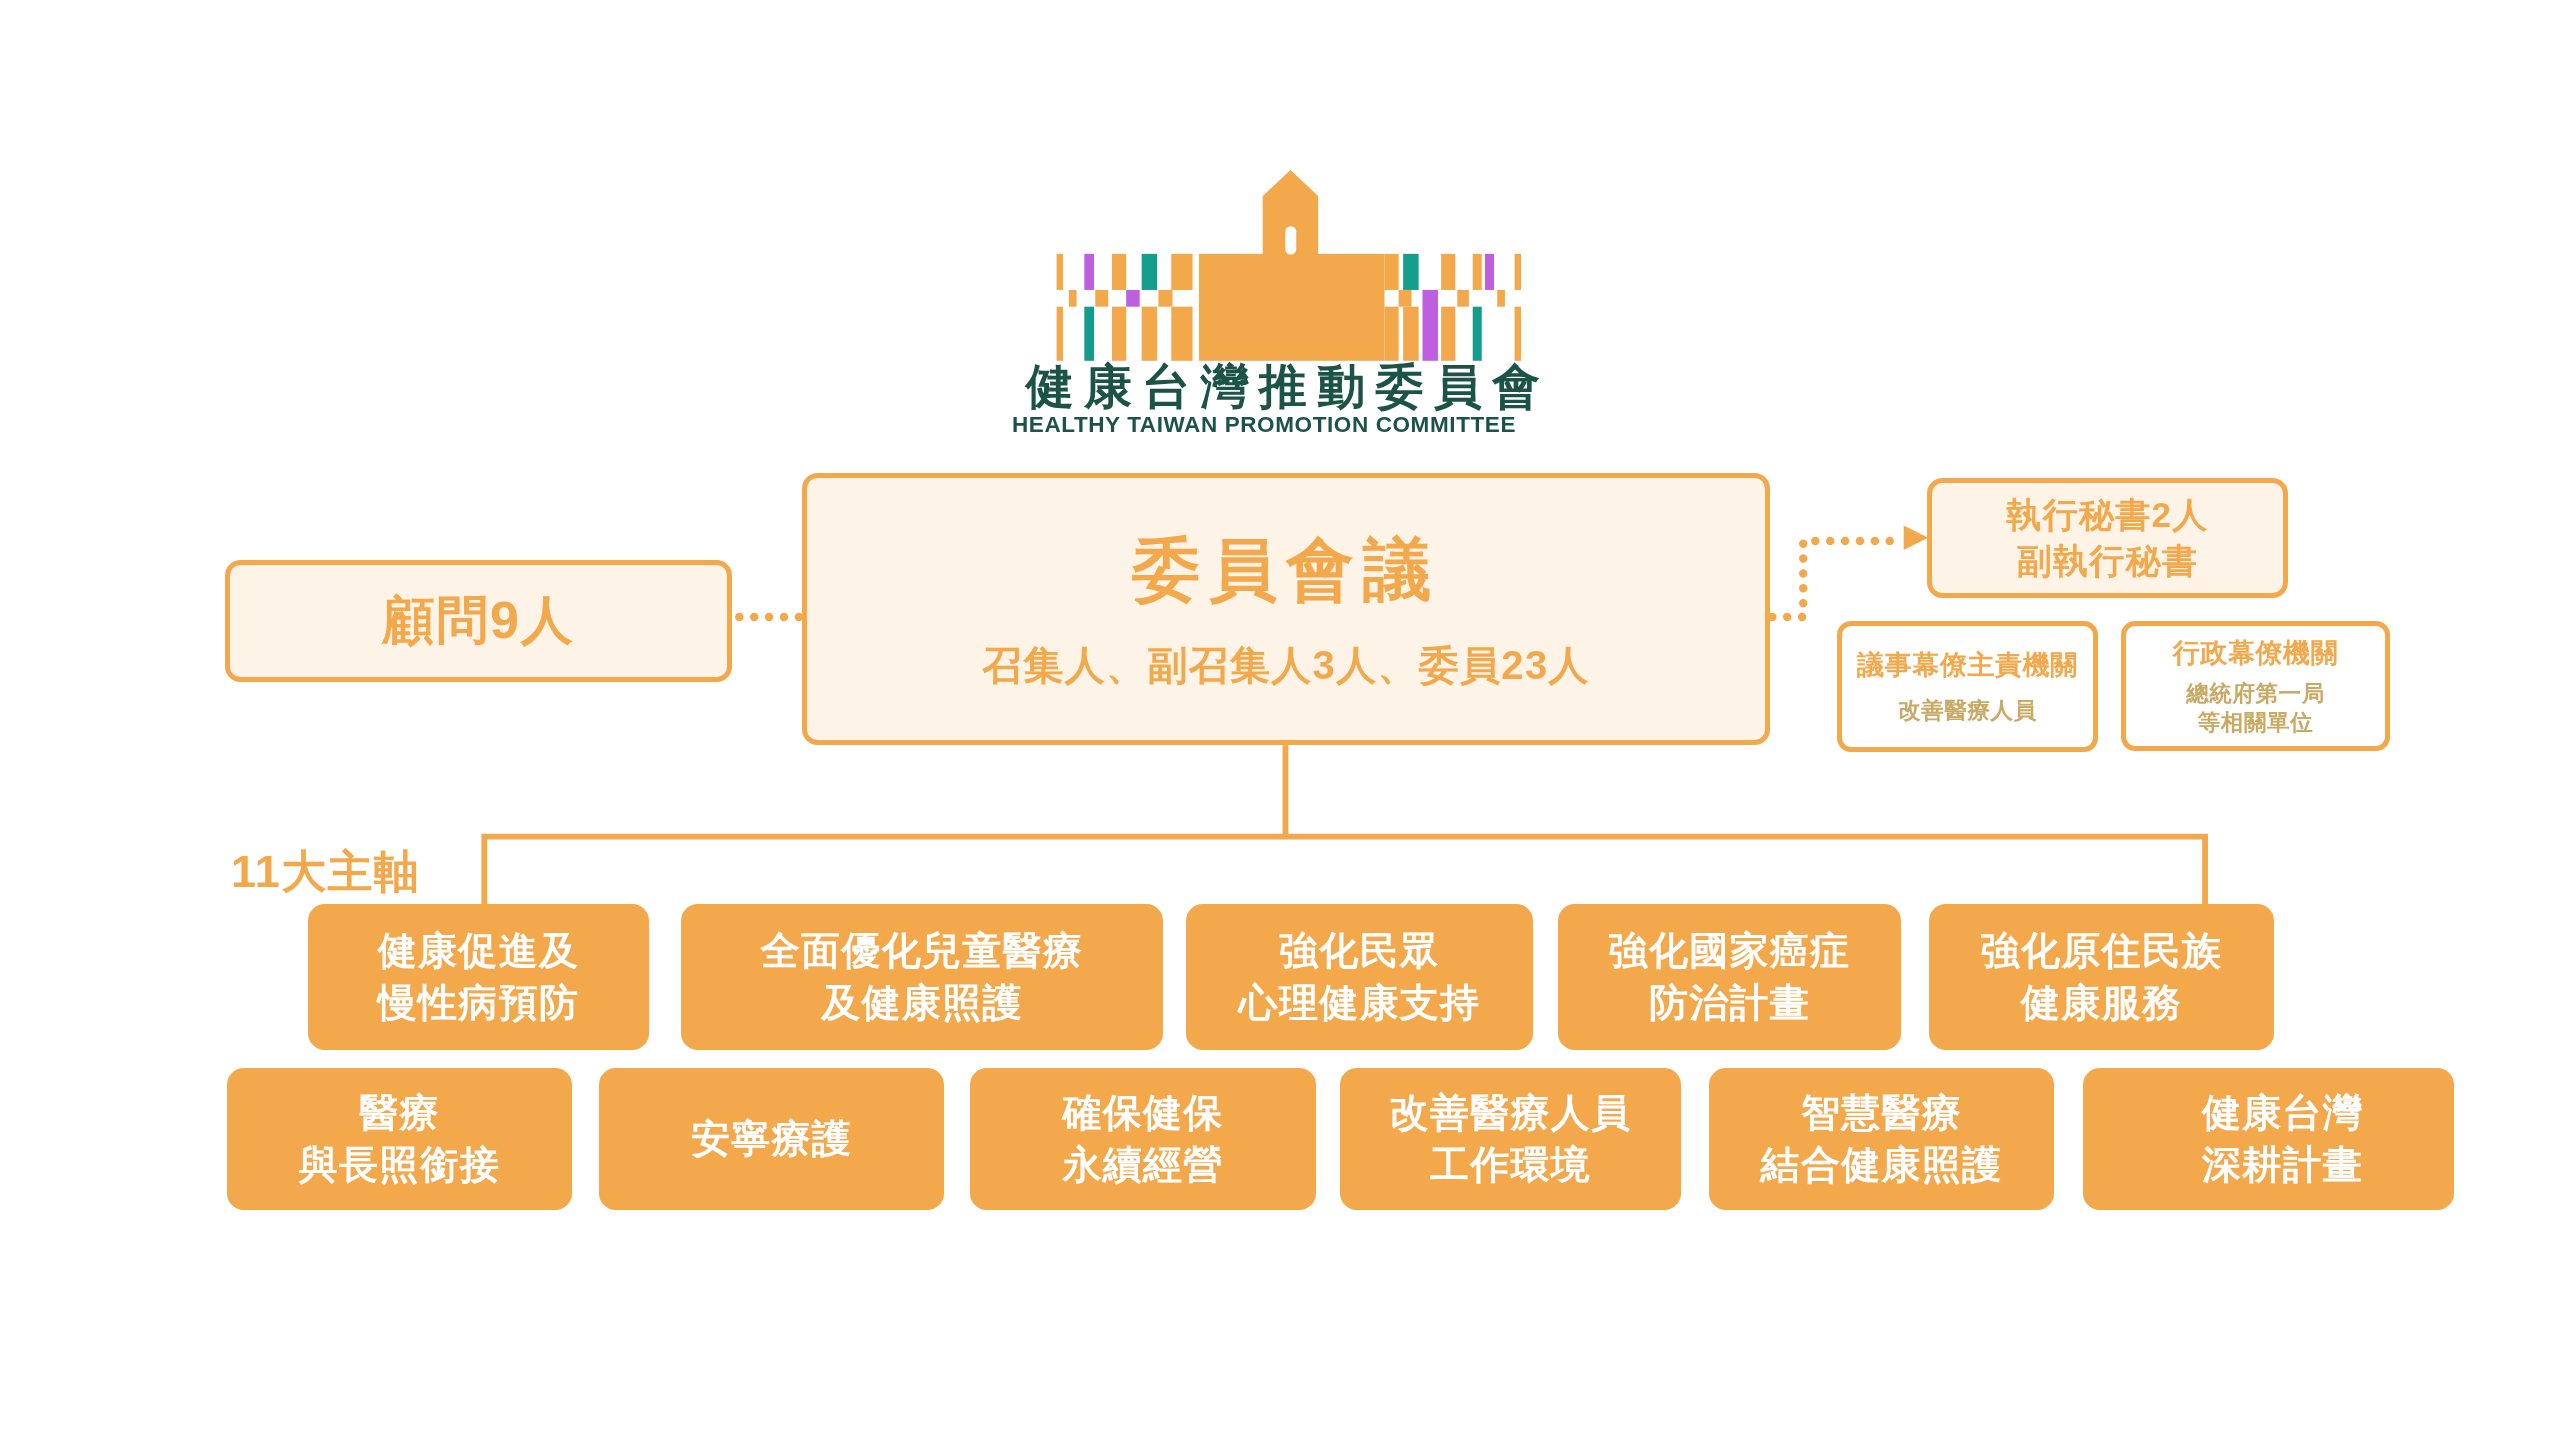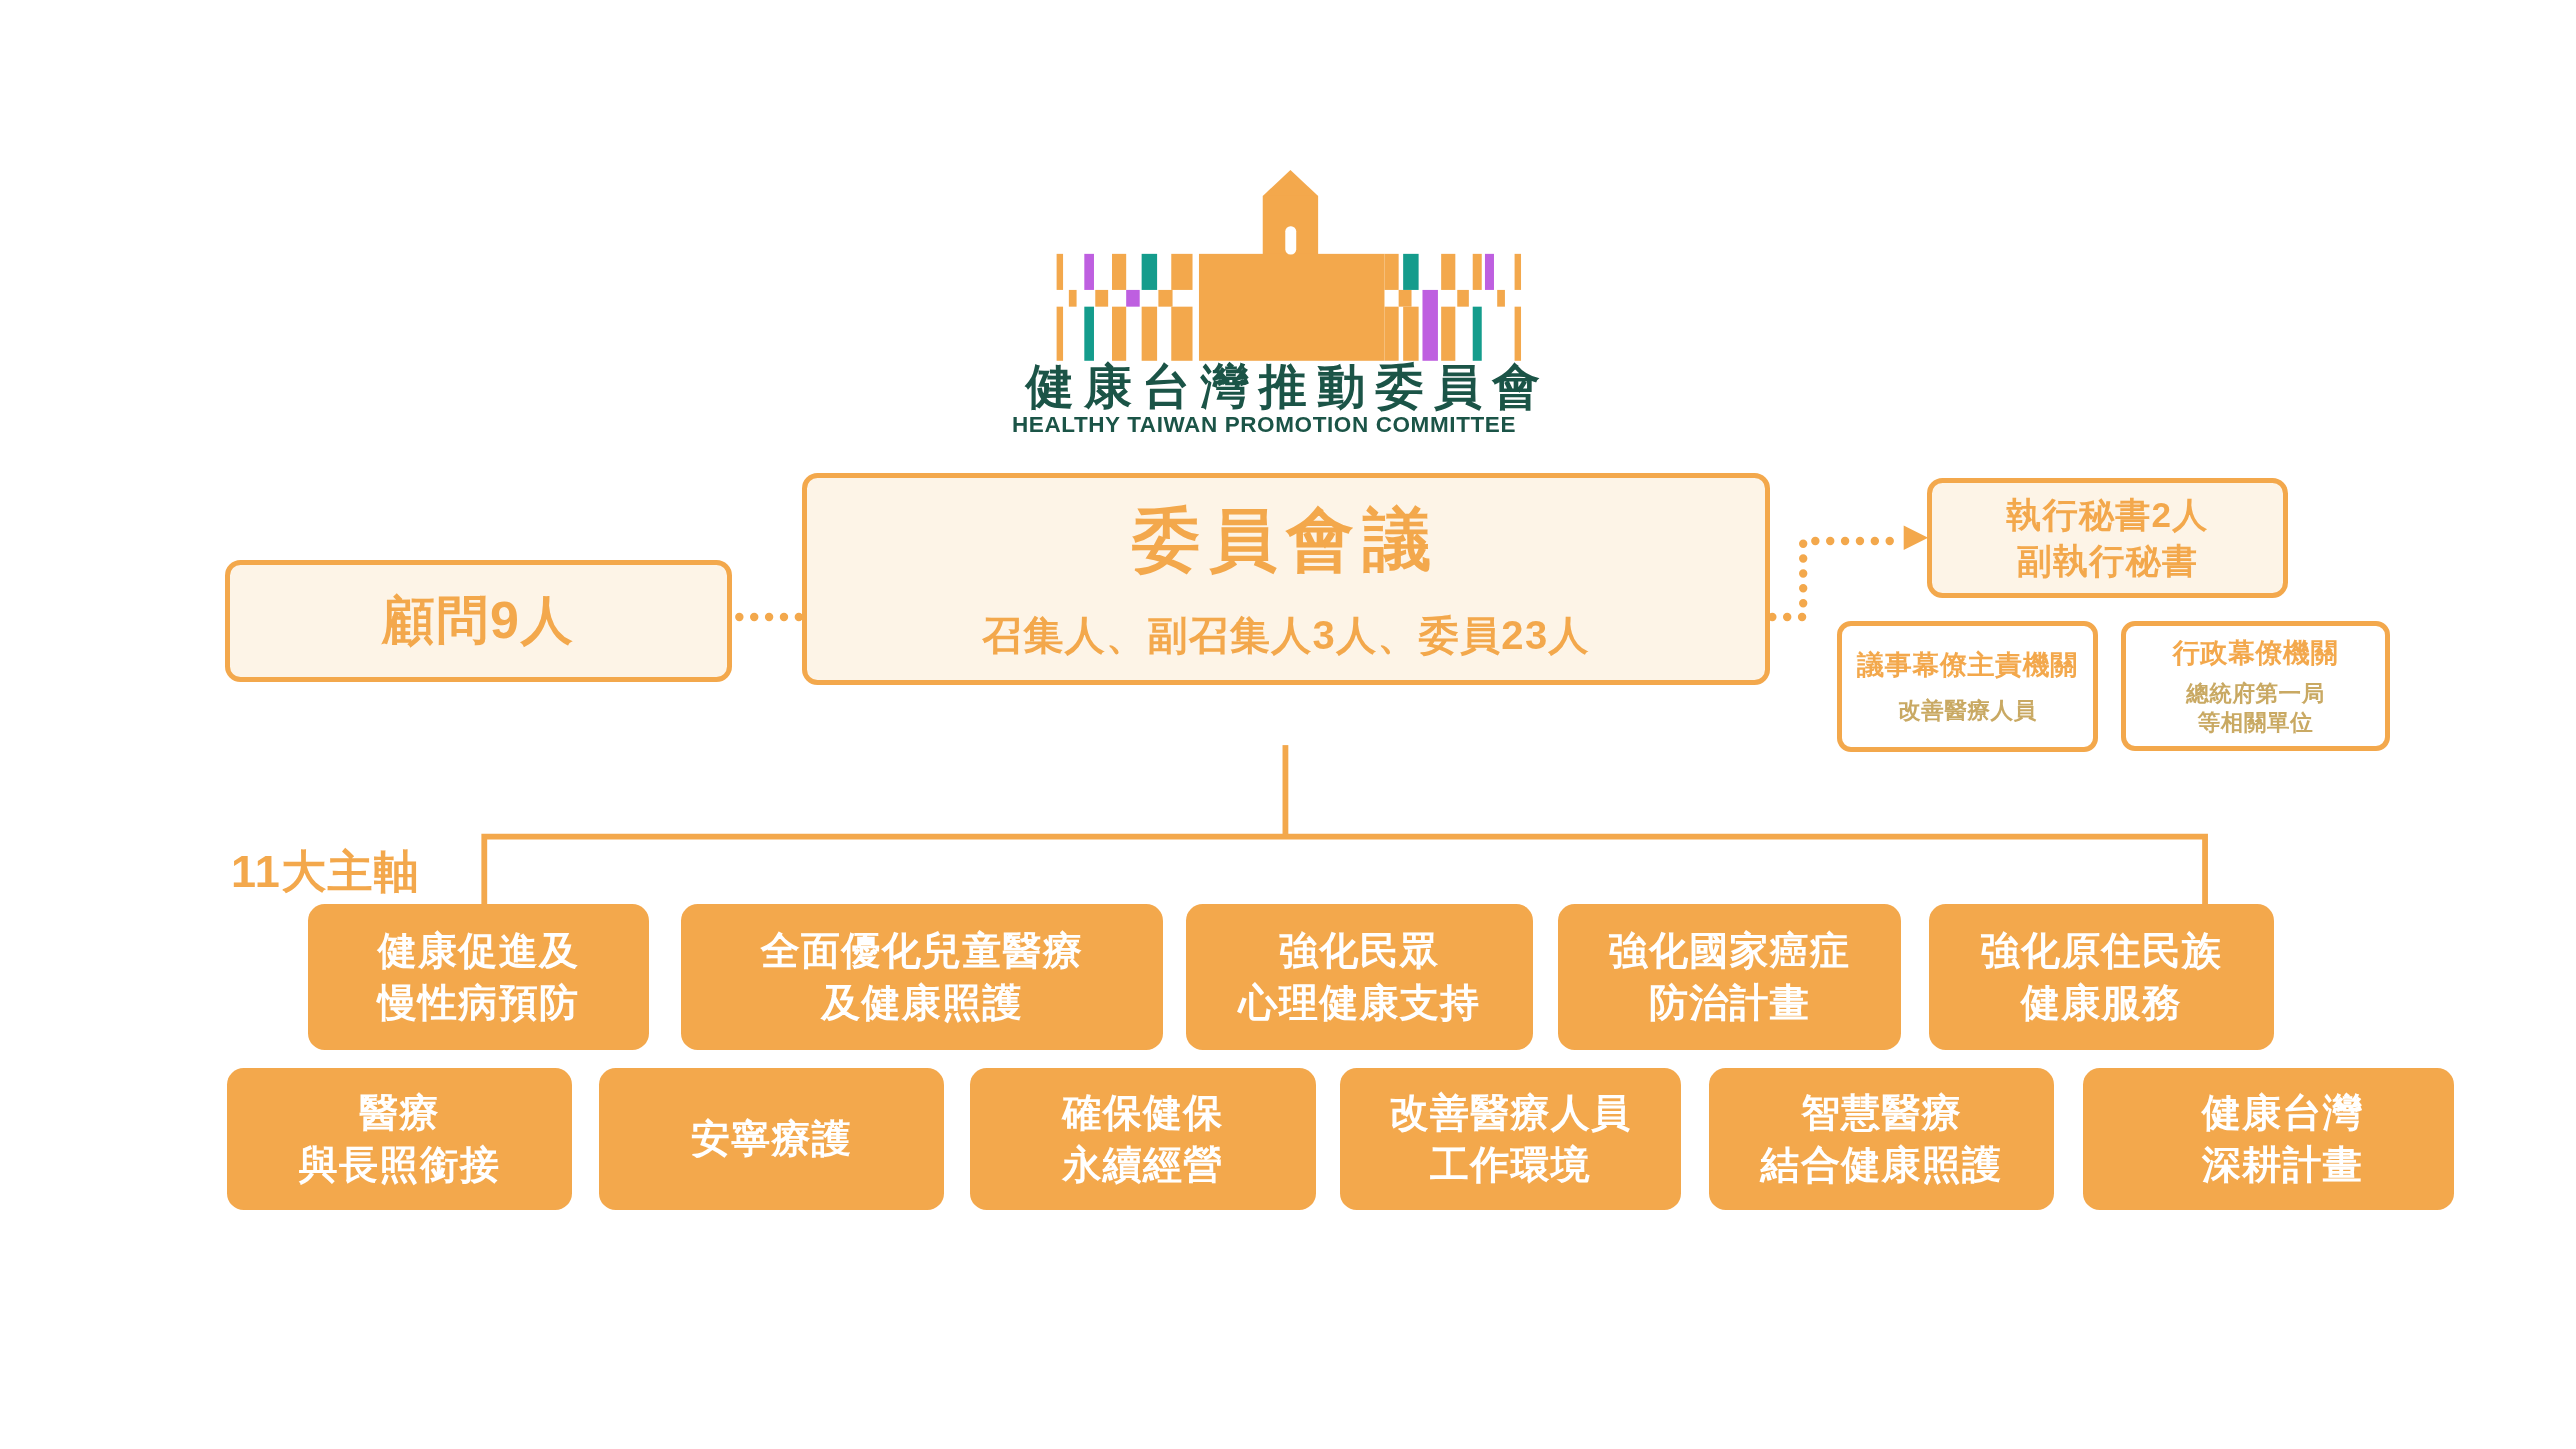--- a/index.html
+++ b/index.html
@@ -31,21 +31,21 @@
   .box{
     position:absolute;box-sizing:border-box;display:flex;flex-direction:column;
     align-items:center;justify-content:center;text-align:center;
   }
   .box.cream{background:var(--cream);border:5.8px solid var(--orange);border-radius:15.5px;}
   .box.whitebg{background:var(--white-fill);border:5.8px solid var(--orange);border-radius:14px;}
 
   .advisor-box{left:225px;top:560px;width:507px;height:122px;}
   .advisor-box .lbl{font-size:52px;font-weight:800;color:var(--orange);letter-spacing:1.9px;}
 
-  .committee-box{left:802px;top:473px;width:968px;height:212px;border-width:6.4px;border-radius:18px;gap:22px;}
+  .committee-box{left:802px;top:473px;width:968px;height:272px;border-width:6.4px;border-radius:18px;gap:22px;}
   .committee-title{font-size:68px;font-weight:800;color:var(--orange);letter-spacing:9px;}
   .committee-sub{font-size:40px;font-weight:800;color:var(--orange);letter-spacing:1.3px;}
 
   .exec-box{left:1927px;top:478px;width:361px;height:120px;}
   .exec-box .ln{display:block;font-size:35px;font-weight:700;color:var(--orange);line-height:1.32;letter-spacing:1.3px;text-align:center;}
 
   .staff-box-a{left:1837px;top:621px;width:261px;height:131px;gap:13px;}
   .staff-box-b{left:2121px;top:621px;width:269px;height:130px;gap:7.7px;}
   .staff-title{font-size:27px;font-weight:800;color:var(--orange);letter-spacing:0.6px;}
   .staff-sub .ln{display:block;font-size:22.5px;font-weight:700;color:var(--tan);line-height:1.3;letter-spacing:0.6px;}

